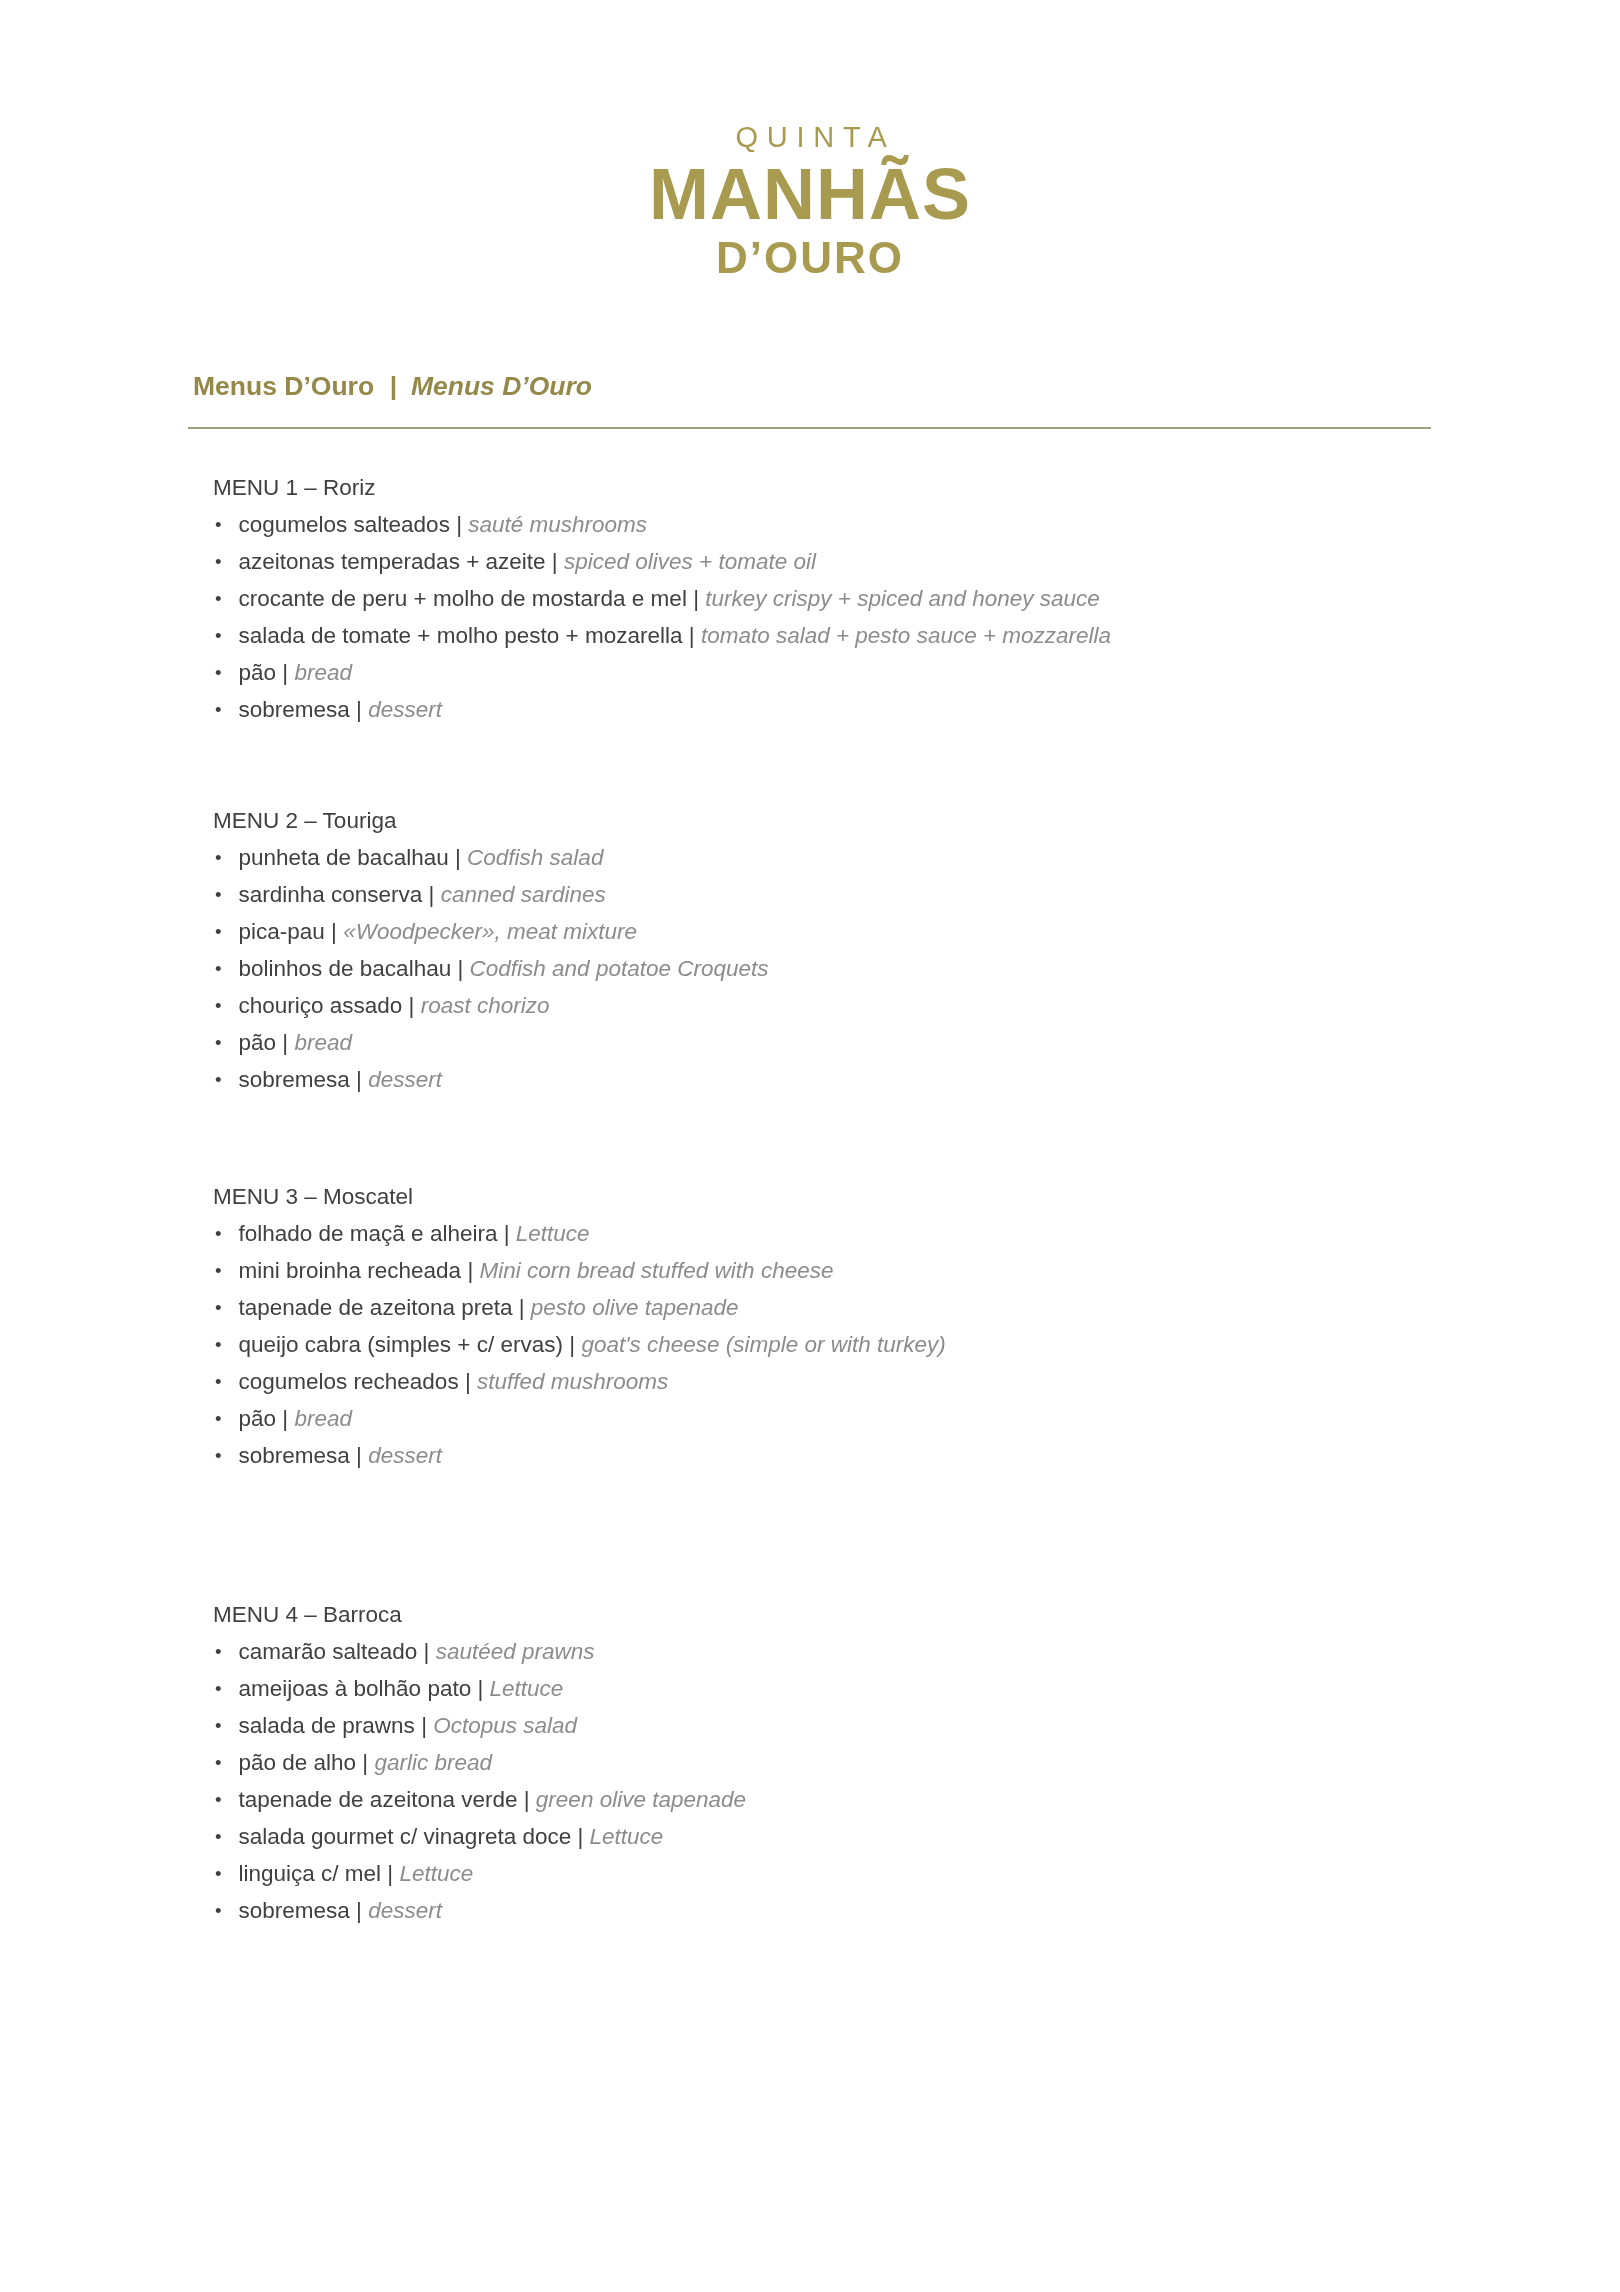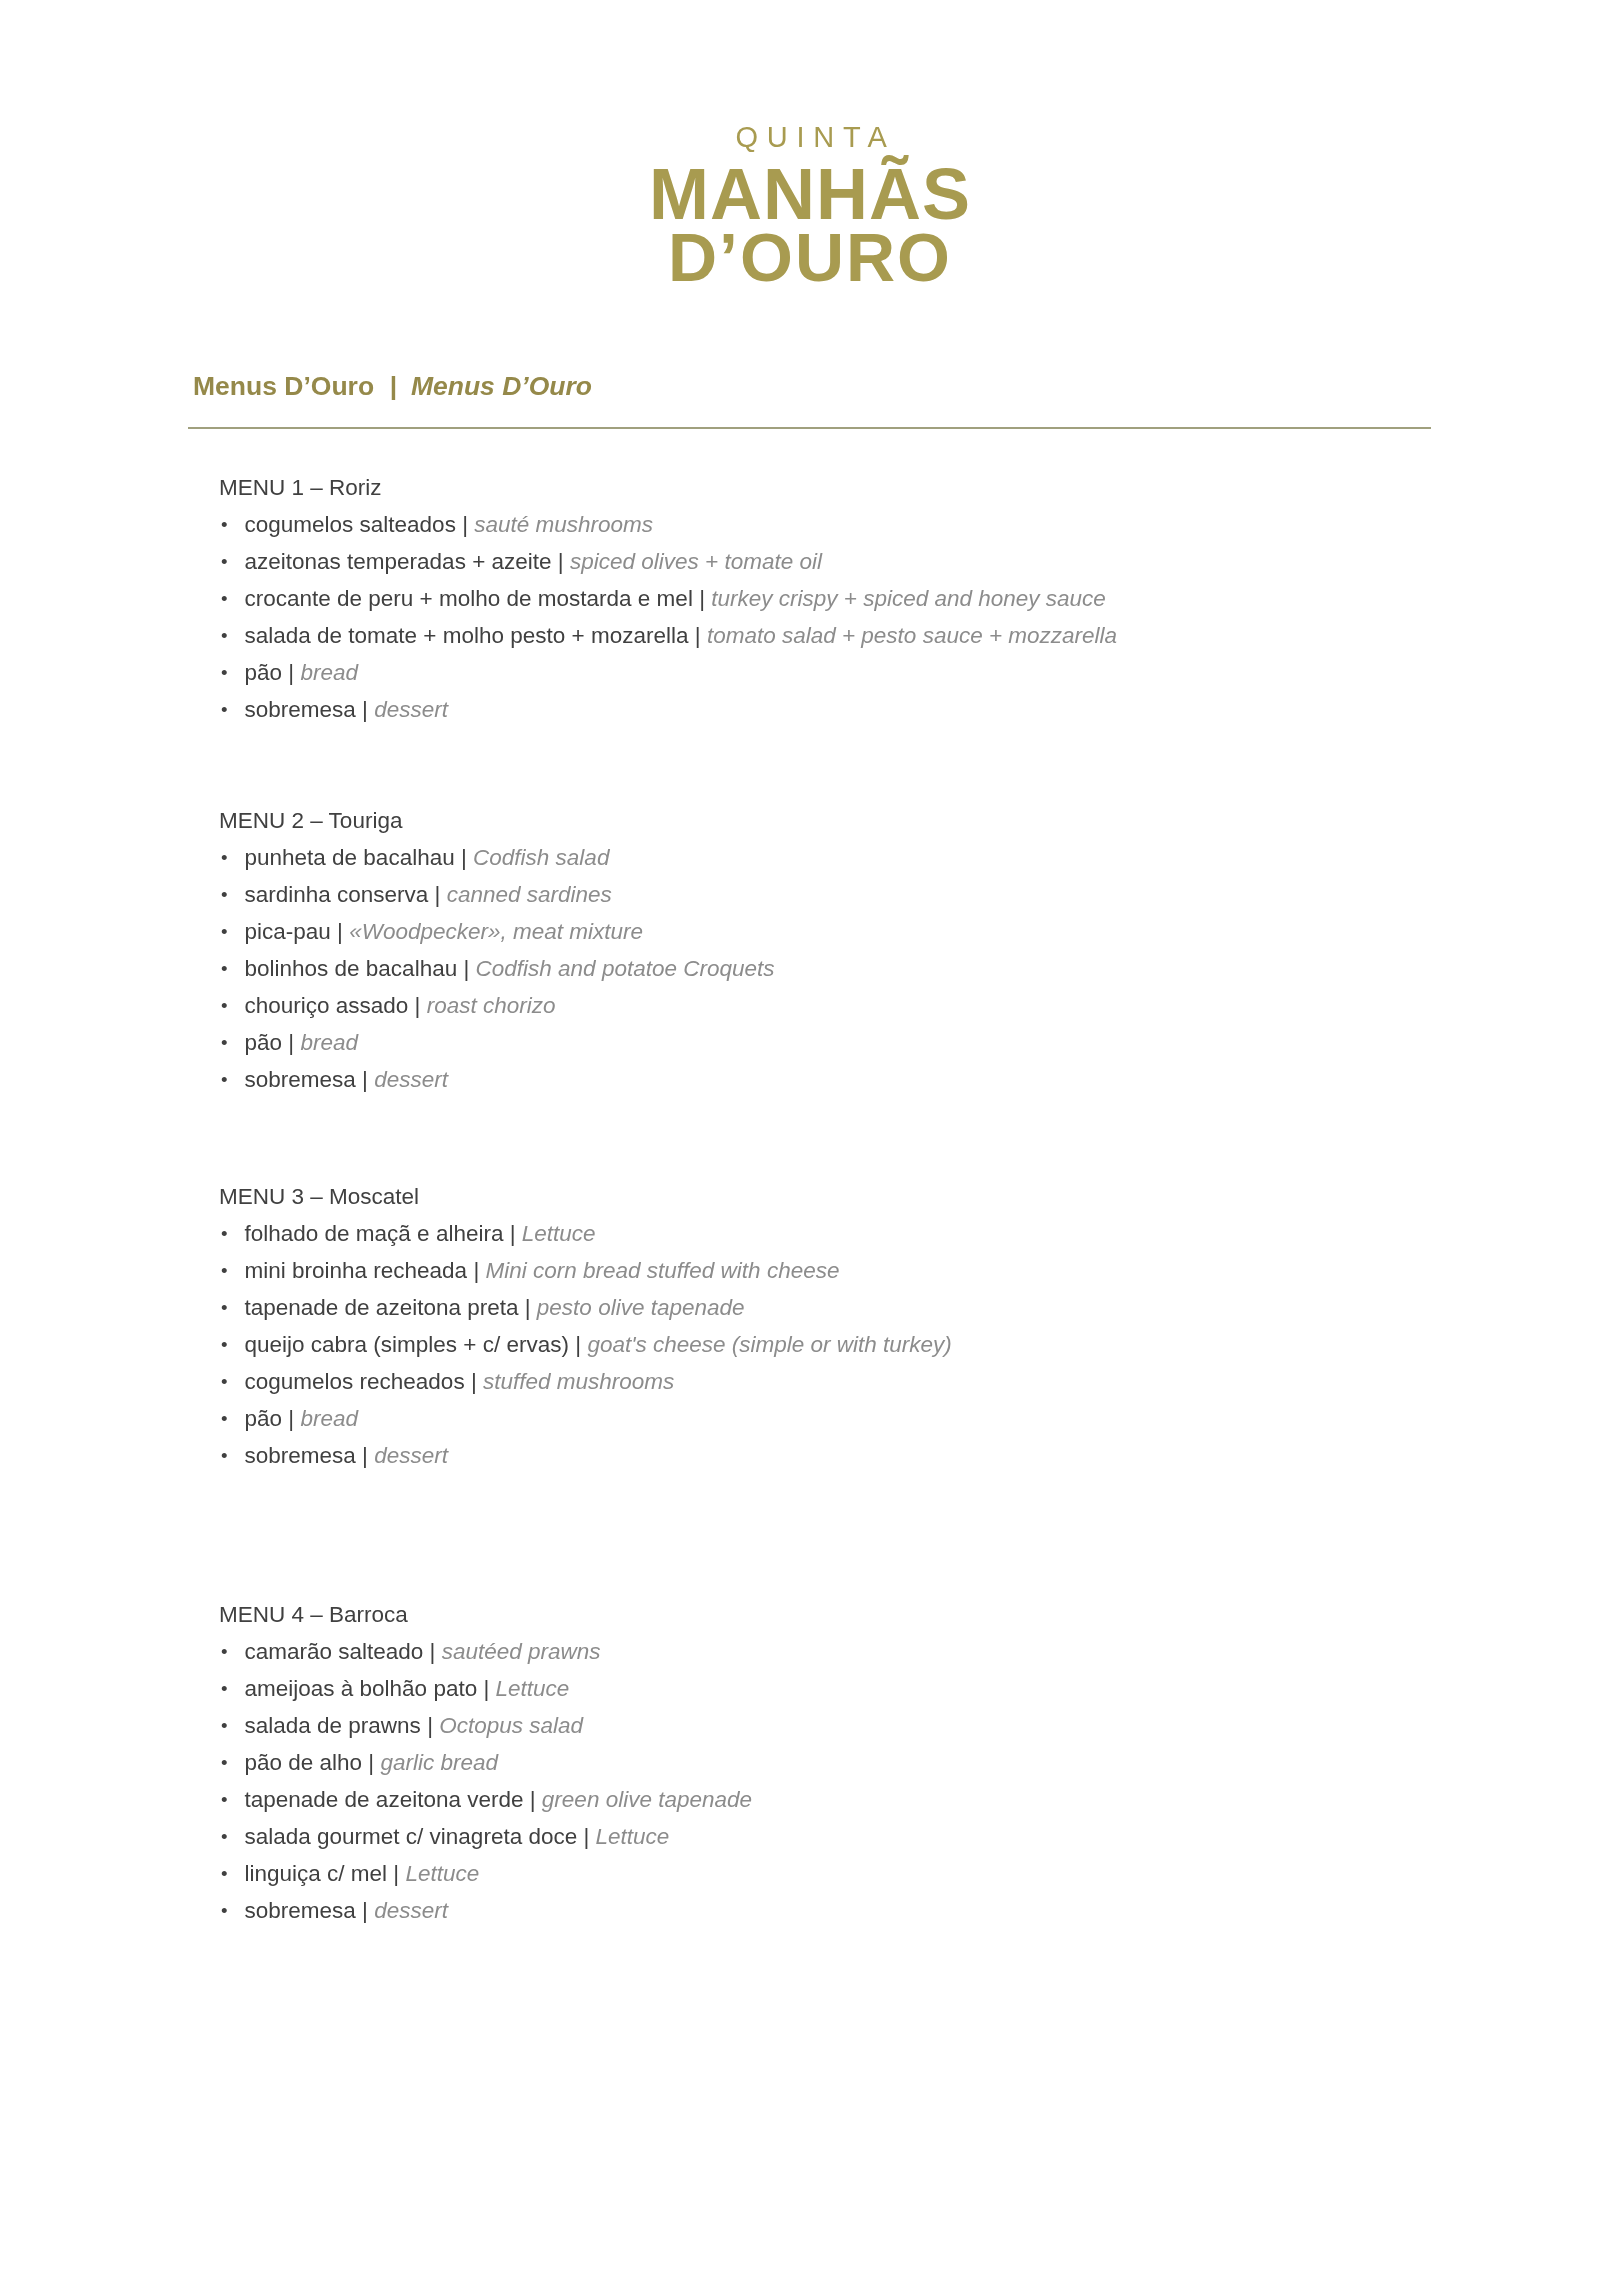--- a/index.html
+++ b/index.html
@@ -37,21 +37,21 @@
     padding-left:11px; 
     margin-bottom:9.8px;
   }
   .logo-manhas{
     font-size:72px;
     font-weight:bold;
     letter-spacing:1px;
     line-height:65px;
   }
   .logo-douro{
-    font-size:68px;
+    font-size:44px;
     font-weight:bold;
     letter-spacing:2px;
     line-height:59px;
     margin-top:1px;
   }
   
   .title-block{
     position:absolute;
     left:193px; top:367px;
     font-size:26.5px;
@@ -64,21 +64,21 @@
   .title-pt{ font-style:normal; }
   .rule{
     position:absolute;
     left:188px; top:427px;
     width:1243px; height:2px;
     background:var(--rule);
   }
   
   .menus{
     position:absolute;
-    left:219px; top:469px;
+    left:213px; top:469px;
     width:931px;
     font-size:22.5px;
     line-height:37px;
   }
   .menu-title{
     font-size:22.5px;
     font-weight:normal;
     color:var(--body);
     line-height:37px;
   }

